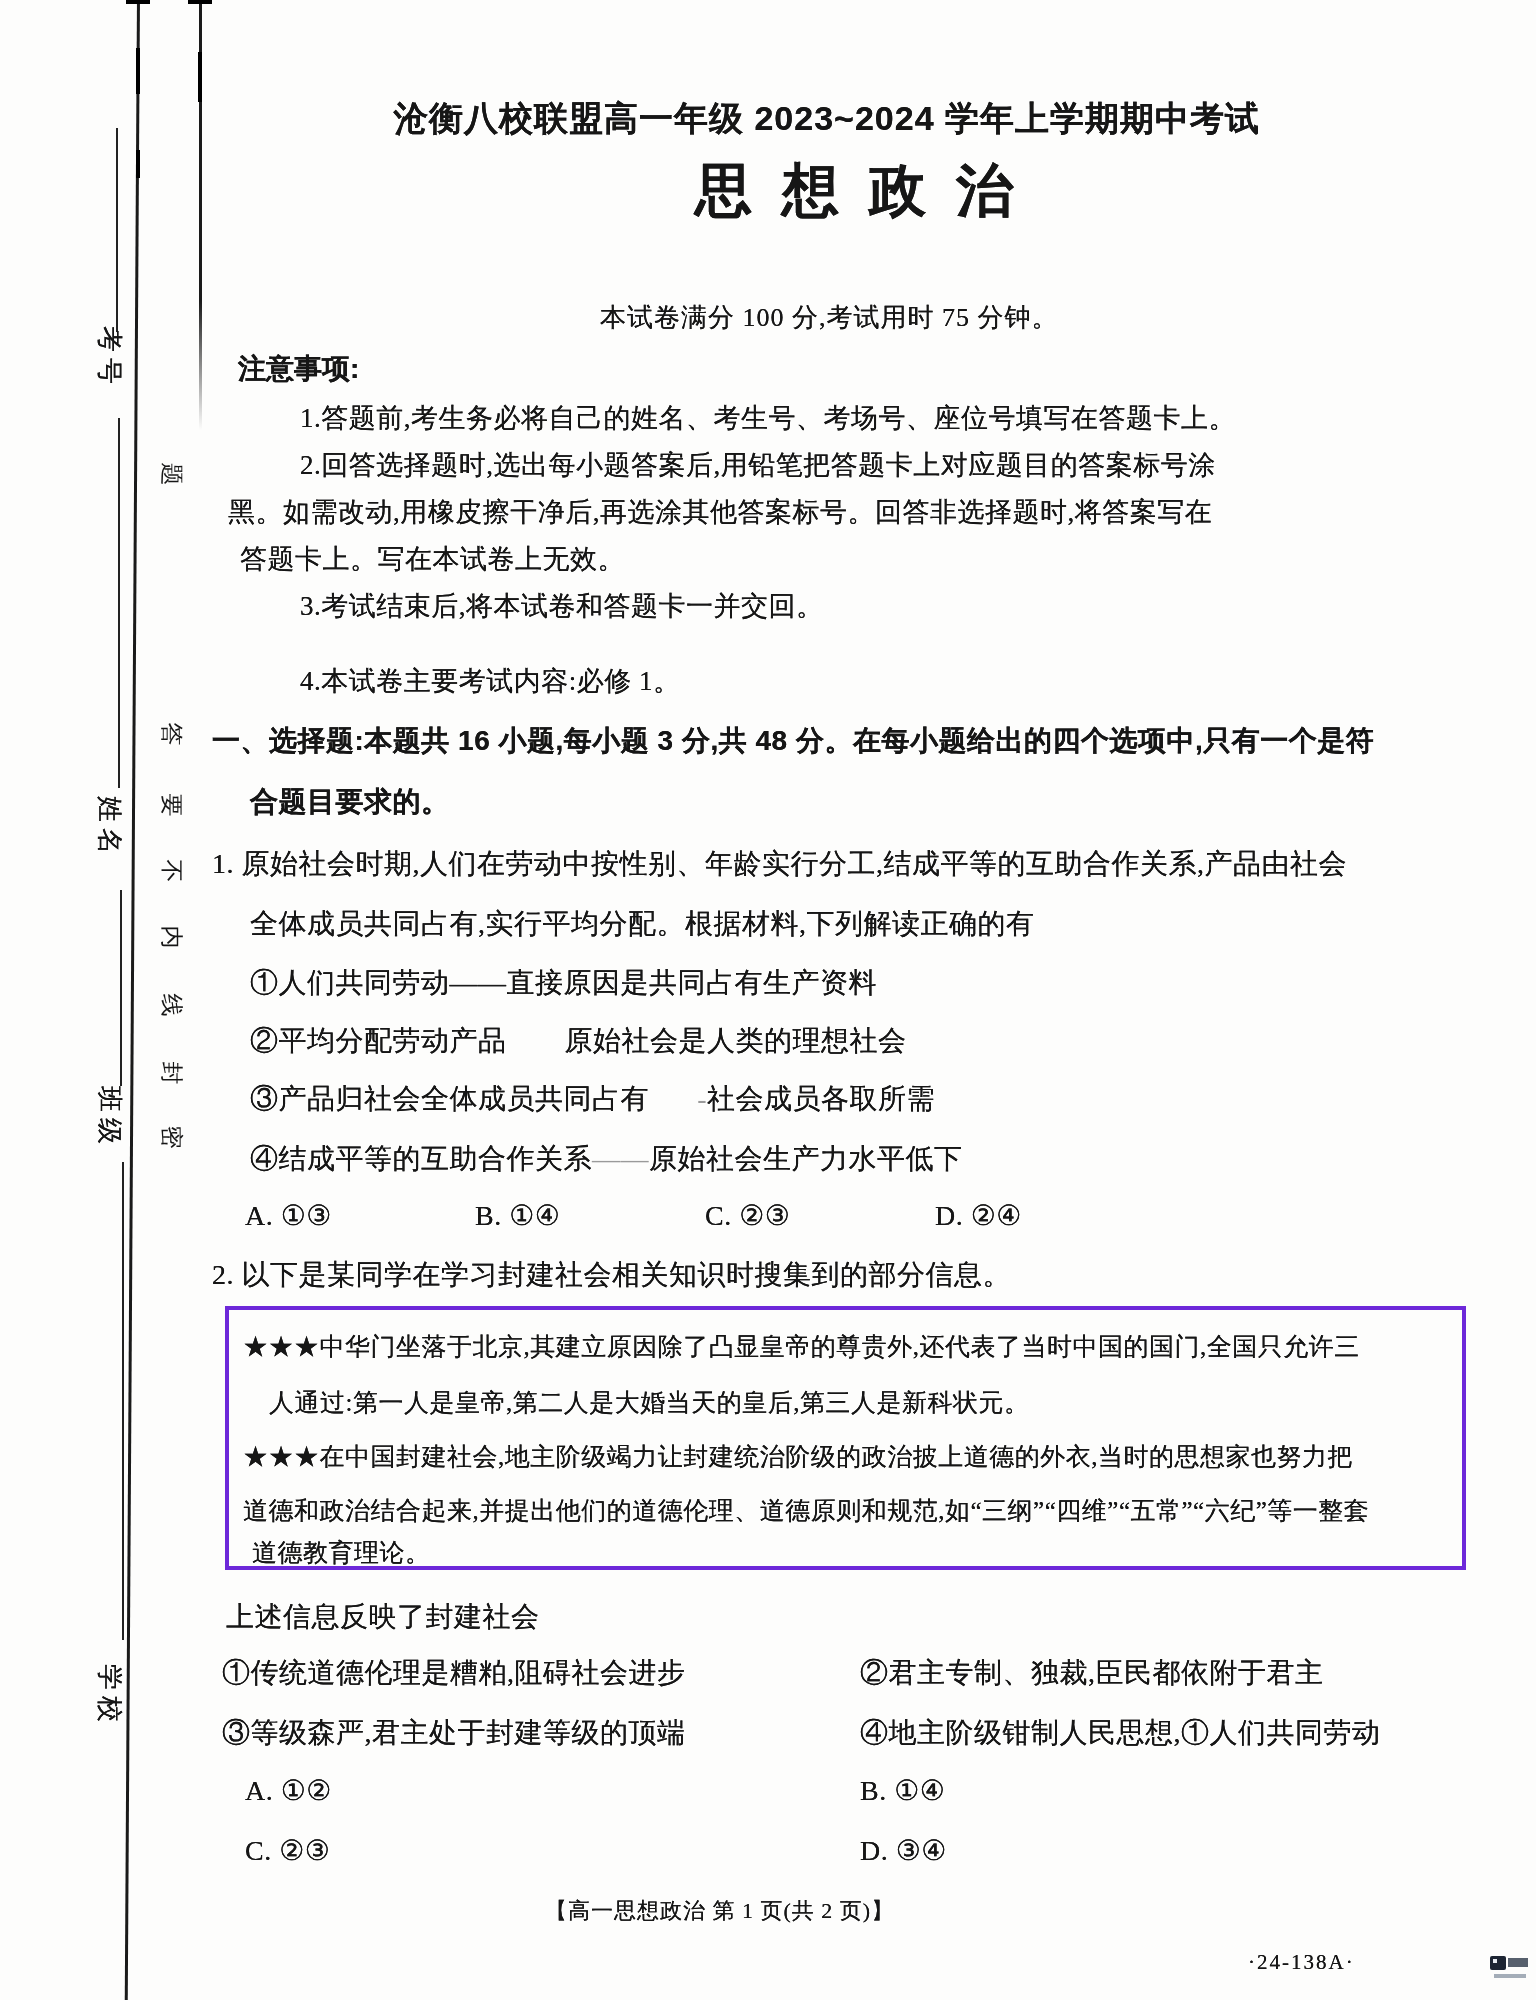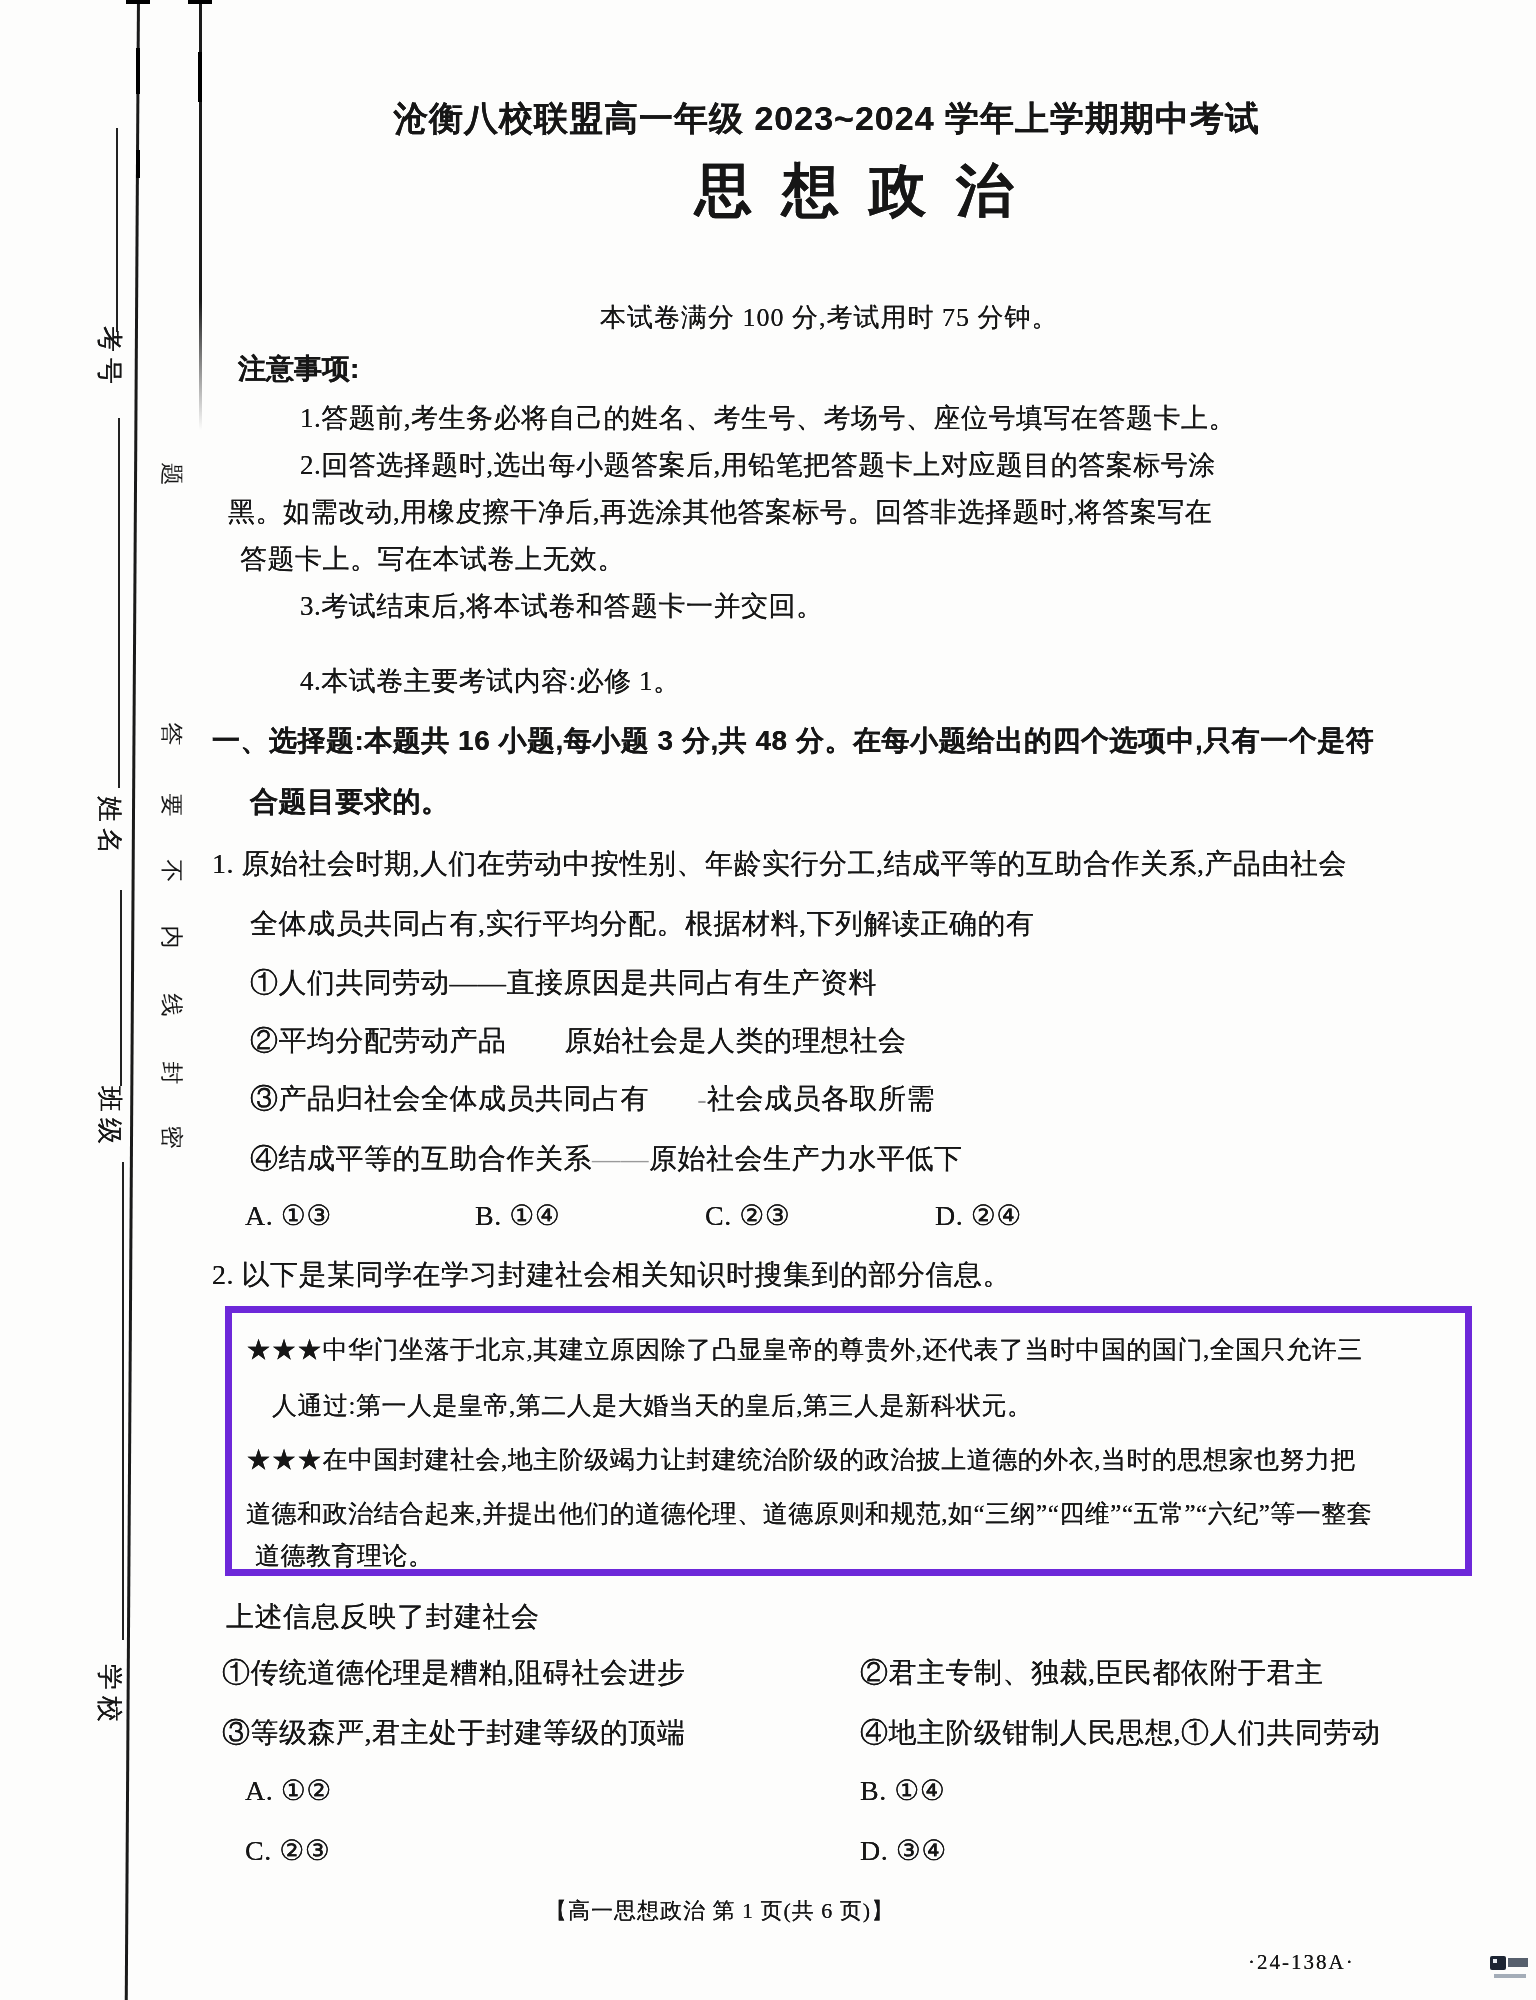--- a/index.html
+++ b/index.html
@@ -47,21 +47,21 @@
 
   .dash{display:inline-block;}
   .dash.dark{color:#1b1b1b;}
   .dash.faint{color:#9a9a9a;text-shadow:none;}
   .gap-wide{display:inline-block;min-width:58px;text-align:right;}
 
   .q2-stem{left:212px;top:1256px;}
 
   .info-box{
     left:225px;top:1306px;width:1233px;height:256px;
-    border:7px solid #6d28d9;background:#fdfdfc;
+    border:4px solid #6d28d9;background:#fdfdfc;
   }
   .box-line{font-size:25px;letter-spacing:0.5px;}
   .bx0{left:14px;top:20px;} .bx1{left:9px;top:76px;margin-left:31px;} .bx2{left:14px;top:130px;}
   .bx3{left:14px;top:184px;} .bx4{left:23px;top:226px;}
 
   .q2-prompt{left:226px;top:1598px;}
   .q2-r1{top:1654px;} .q2-r2{top:1714px;} .q2-r3{top:1774px;} .q2-r4{top:1834px;}
   .col1i{left:222px;} .col2i{left:860px;}
   .col1o{left:245px;} .col2o{left:860px;}
 
@@ -177,21 +177,21 @@
   <div class="abs serif inky body-line q2-r1 col1i">①传统道德伦理是糟粕,阻碍社会进步</div>
   <div class="abs serif inky body-line q2-r1 col2i">②君主专制、独裁,臣民都依附于君主</div>
   <div class="abs serif inky body-line q2-r2 col1i">③等级森严,君主处于封建等级的顶端</div>
   <div class="abs serif inky body-line q2-r2 col2i">④地主阶级钳制人民思想,①人们共同劳动</div>
 
   <div class="abs serif inky body-line q2-r3 col1o">A. ①②</div>
   <div class="abs serif inky body-line q2-r3 col2o">B. ①④</div>
   <div class="abs serif inky body-line q2-r4 col1o">C. ②③</div>
   <div class="abs serif inky body-line q2-r4 col2o">D. ③④</div>
 
-  <div class="abs serif inky footer-page">【高一思想政治  第 1 页(共 6 页)】</div>
+  <div class="abs serif inky footer-page">【高一思想政治  第 1 页(共 2 页)】</div>
   <div class="abs serif inky footer-code">·24-138A·</div>
 
   <div class="wm">
     <div class="wm-badge"></div>
     <div class="wm-text"></div>
     <div class="wm-sub"></div>
   </div>
 
 </div>
 

